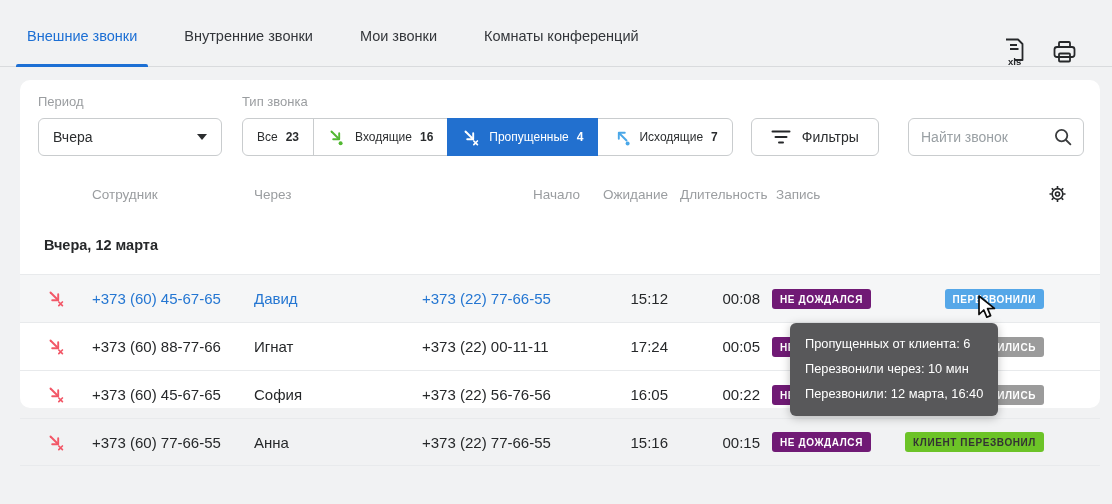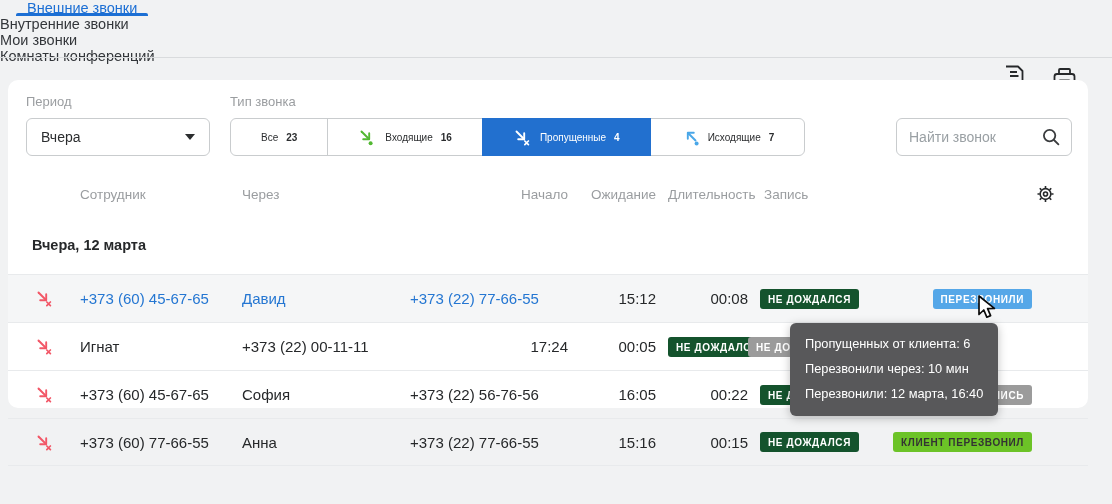--- a/index.html
+++ b/index.html
@@ -5,42 +5,42 @@
   * { box-sizing: border-box; margin: 0; padding: 0; }
   html,body { width:1112px; height:504px; }
   body {
     font-family: "Liberation Sans", sans-serif;
     background:#f1f2f3;
     position:relative;
     overflow:hidden;
     color:#26282a;
   }
   
-  .tabbar { height:58px; display:flex; align-items:flex-start; position:relative;flex-direction:column; }
+  .tabbar { height:67px; display:flex; align-items:flex-end; position:relative; }
   .tabbar::after { content:""; position:absolute; left:0; right:0; bottom:0; height:1px; background:#d9dbdd; }
   .tab { position:relative; height:62px; display:flex; align-items:center; font-size:14.5px; color:#33363a; cursor:pointer; margin-right:47px; white-space:nowrap; }
   .tab:first-child { margin-left:27px; }
   .tab.active { color:#1c6fd4; }
   .tab.active::after { content:""; position:absolute; left:-11px; right:-11px; bottom:0; height:3px; background:#1c6fd4; z-index:2; border-radius:2px 2px 0 0; }
   .tabbar-actions { margin-left:auto; display:flex; align-items:center; gap:24px; margin-right:34px; }
   .tabbar-actions .icon-btn { cursor:pointer; display:flex; }
 
   
-  .card { position:absolute; left:8px; top:80px; width:1080px; height:328px; background:#fff; border-radius:10px; }
+  .card { position:absolute; left:20px; top:80px; width:1080px; height:328px; background:#fff; border-radius:10px; }
 
   
   .filters { display:flex; align-items:flex-end; padding:14px 16px 0 18px; }
   .fgroup-label { display:block; font-size:13px; color:#9a9da0; margin-bottom:9px; }
   .period-select { width:184px; height:38px; border:1px solid #c9ccce; border-radius:6px; background:#fff;
     display:flex; align-items:center; justify-content:space-between; padding:8px 14px; font-size:14px; color:#2b2d2f; cursor:pointer; }
   .caret-down { width:0; height:0; border-left:5.5px solid transparent; border-right:5.5px solid transparent; border-top:6.5px solid #2b2d2f; }
   .typegroup { margin-left:20px; }
   .segments { display:flex; }
   .segment { height:38px; border:1px solid #c9ccce; background:#fff; display:flex; align-items:center; gap:8px;
-    padding:0 30px; font-size:10px; color:#2b2d2f; margin-left:-1px; cursor:pointer; white-space:nowrap; }
+    padding:0 14px; font-size:12px; color:#2b2d2f; margin-left:-1px; cursor:pointer; white-space:nowrap; }
   .segment:first-child { border-radius:6px 0 0 6px; margin-left:0; }
   .segment:last-child { border-radius:0 6px 6px 0;align-items:center; }
   .segment .count { font-weight:bold; }
   .segment.selected { background:#2270cf; border-color:#2270cf; color:#fff; position:relative; z-index:1; }
   .filters-btn { margin-left:18px; height:38px; border:1px solid #c9ccce; border-radius:6px; background:#fff;
     display:flex; align-items:center; gap:11px; padding:0 19px; font-size:14px; color:#2b2d2f; cursor:pointer; }
   .search-box { margin-left:auto; width:176px; height:38px; border:1px solid #c9ccce; border-radius:6px; background:#fff;
     display:flex; align-items:center; padding:0 10px 0 12px; }
   .search-box input { border:none; outline:none; flex:1; min-width:0; font-size:14px; font-family:inherit; color:#2b2d2f; background:transparent; }
   .search-box input::placeholder { color:#9aa0a4; }
@@ -54,21 +54,21 @@
   .section-title { height:60px; line-height:62px; padding-left:24px; font-size:14.5px; font-weight:bold; color:#26282a; }
   .trow { height:48px; border-top:1px solid #e8eaec; font-size:15px; }
   .trow:last-child { border-bottom:1px solid #e8eaec; }
   .trow.hovered { background:#f5f6f7; }
   .trow .linkable { cursor:pointer; }
   .trow.hovered .linkable { color:#2476d2; }
   .cell-icon { display:flex; justify-content:center; }
   .cell-result { text-align:right; padding-right:56px; }
   .badge { display:inline-block; font-size:10px; font-weight:bold; letter-spacing:0.6px; color:#fff;
     padding:5px 8px 4px; border-radius:3px; white-space:nowrap; text-transform:uppercase; }
-  .badge.red   { background:#14532d; }
+  .badge.red   { background:#701a75; }
   .badge.blue  { background:#55a7e8; cursor:pointer; }
   .badge.gray  { background:#9b9b9b; }
   .badge.green { background:#6cc327; color:#333; }
 
   
   .tooltip { position:absolute; left:790px; top:323px; background:#58585a; border-radius:6px;
     padding:13px 15px 5px; z-index:50; box-shadow:0 2px 10px rgba(0,0,0,0.25); }
   .tooltip .tline { color:#fff; font-size:12.8px; margin-bottom:10px; white-space:nowrap; }
   .cursor { position:absolute; left:976px; top:294px; z-index:60; pointer-events:none; }
 </style>
@@ -159,20 +159,32 @@
                 <path d="M6.8 10.8 V4.8 H12.8"></path>
             </g>
             <circle cx="15.6" cy="15.4" r="2" fill="#4aa7e8"></circle>
           </svg>
           <span>Исходящие</span>
           <span class="count">7</span>
         </div>
       </div>
     </div>
 
+    <div class="fgroup" style="align-self:flex-end;">
+      <button class="filters-btn">
+        <svg width="20" height="16" viewBox="0 0 20 16">
+          <g stroke="#26282a" stroke-width="2" stroke-linecap="round">
+            <path d="M1.5 2.5 H18.5"></path>
+              <path d="M4.5 8 H15.5"></path>
+              <path d="M8 13.5 H12"></path>
+          </g>
+        </svg>
+        <span>Фильтры</span>
+      </button>
+    </div>
 
     <div class="search-box" style="align-self:flex-end;">
       <input type="text" placeholder="Найти звонок" style="">
       <svg width="20" height="20" viewBox="0 0 20 20">
         <circle cx="8.6" cy="8.6" r="5.7" fill="none" stroke="#3a3c3e" stroke-width="1.8"></circle>
         <path d="M13 13 L17.4 17.4" stroke="#3a3c3e" stroke-width="1.8" stroke-linecap="round"></path>
       </svg>
     </div>
   </div>
 
@@ -219,20 +231,21 @@
   <div class="trow">
     <span class="cell-icon">
       <svg width="19" height="19" viewBox="0 0 19 19">
         <g fill="none" stroke="#f25767" stroke-width="1.9" stroke-linecap="round" stroke-linejoin="round">
           <path d="M3.5 3.5 L10.5 10.5"></path>
             <path d="M11.2 5.2 V11.2 H5.2"></path>
           <path d="M11.8 13 l3.6 3.6 M15.4 13 l-3.6 3.6" stroke-width="1.7"></path>
         </g>
       </svg>
     </span>
+    <span class="linkable">+373 (60) 88-77-66</span>
     <span class="linkable">Игнат</span>
     <span class="linkable">+373 (22) 00-11-11</span>
     <span class="cell-start">17:24</span>
     <span class="cell-wait">00:05</span>
     <span class="cell-dur"><span class="badge red">НЕ ДОЖДАЛСЯ</span></span>
     <span class="cell-result"><span class="badge gray">НЕ ДОЗВОНИЛИСЬ</span></span>
   </div>
 
   <div class="trow">
     <span class="cell-icon">

